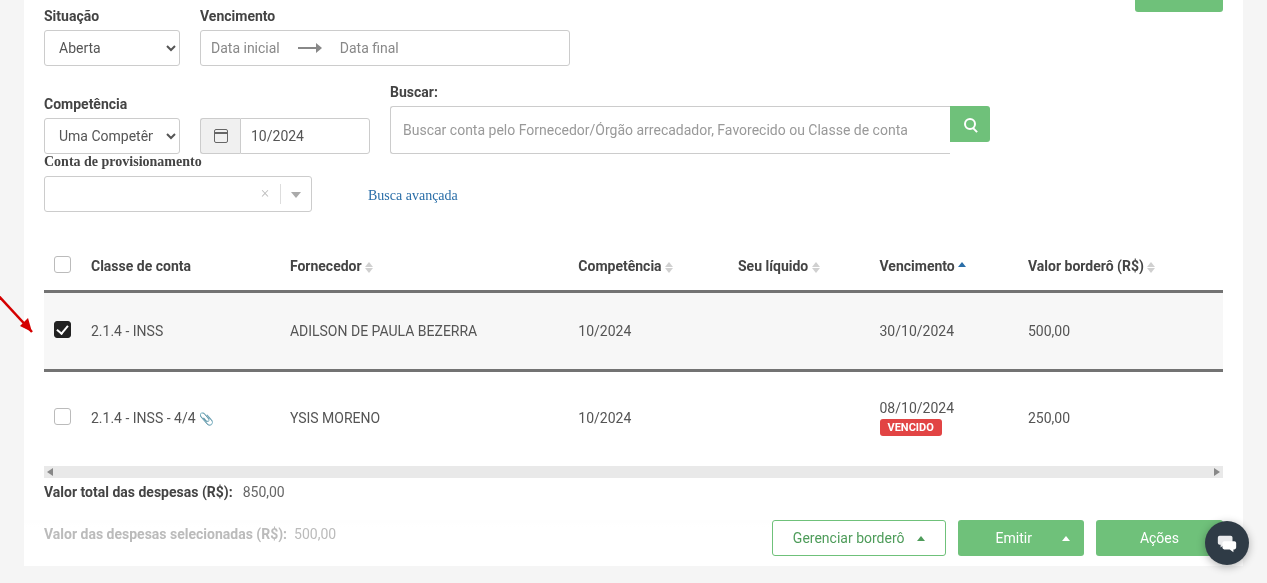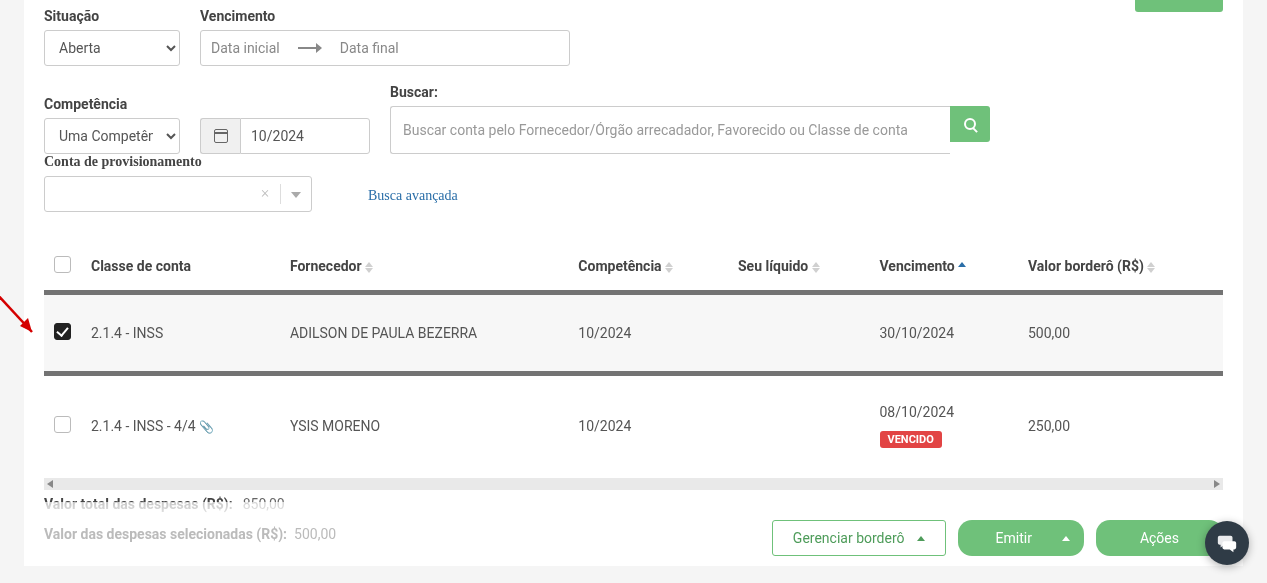--- a/index.html
+++ b/index.html
@@ -140,21 +140,21 @@
 .table th {
   text-align: left;
   font-weight: 700;
   color: #444;
   padding: 14px 10px;
   font-size: 14px;
   white-space: nowrap;
 }
 .table td {
   padding: 28px 10px;
-  border-top: 5px solid #737373;
+  border-top: 3px solid #737373;
   vertical-align: middle;
   font-size: 14px;
   color: #555;
 }
 .table tr.striped td { background: #f7f7f7; }
 .chk {
   width: 17px; height: 17px;
   border: 1.5px solid #bbb;
   border-radius: 3px;
   background: #fff;
@@ -173,21 +173,21 @@
   transform: rotate(40deg);
 }
 .badge {
   display: inline-block;
   background: #e24444;
   color: #fff;
   font-size: 11px;
   font-weight: 700;
   padding: 2px 8px;
   border-radius: 3px;
-  margin-top: 11px;
+  margin-top: 3px;
 }
 .clip { color: #888; font-size: 12px; }
 .scroll-track {
   background: #e9e9e9;
   height: 12px;
   margin-top: 2px;
   position: relative;
 }
 .scroll-track::before, .scroll-track::after {
   content: "";
@@ -233,21 +233,21 @@
   cursor: pointer;
   border: none;
   font-family: inherit;
 }
 .btn.outline {
   background: #fff;
   border: 1px solid #6fc17a;
   color: #4e9c5a;
   margin-left: 16px;
 }
-.btn.solid { background: #6fc17a; color: #fff; border-radius: 14px; }
+.btn.solid { background: #6fc17a; color: #fff; }
 .btn .caret-up {
   width: 0; height: 0;
   border-left: 4px solid transparent;
   border-right: 4px solid transparent;
   border-bottom: 5px solid currentColor;
 }
 .fab {
   position: fixed;
   bottom: 18px; right: 18px;
   width: 44px; height: 44px;

